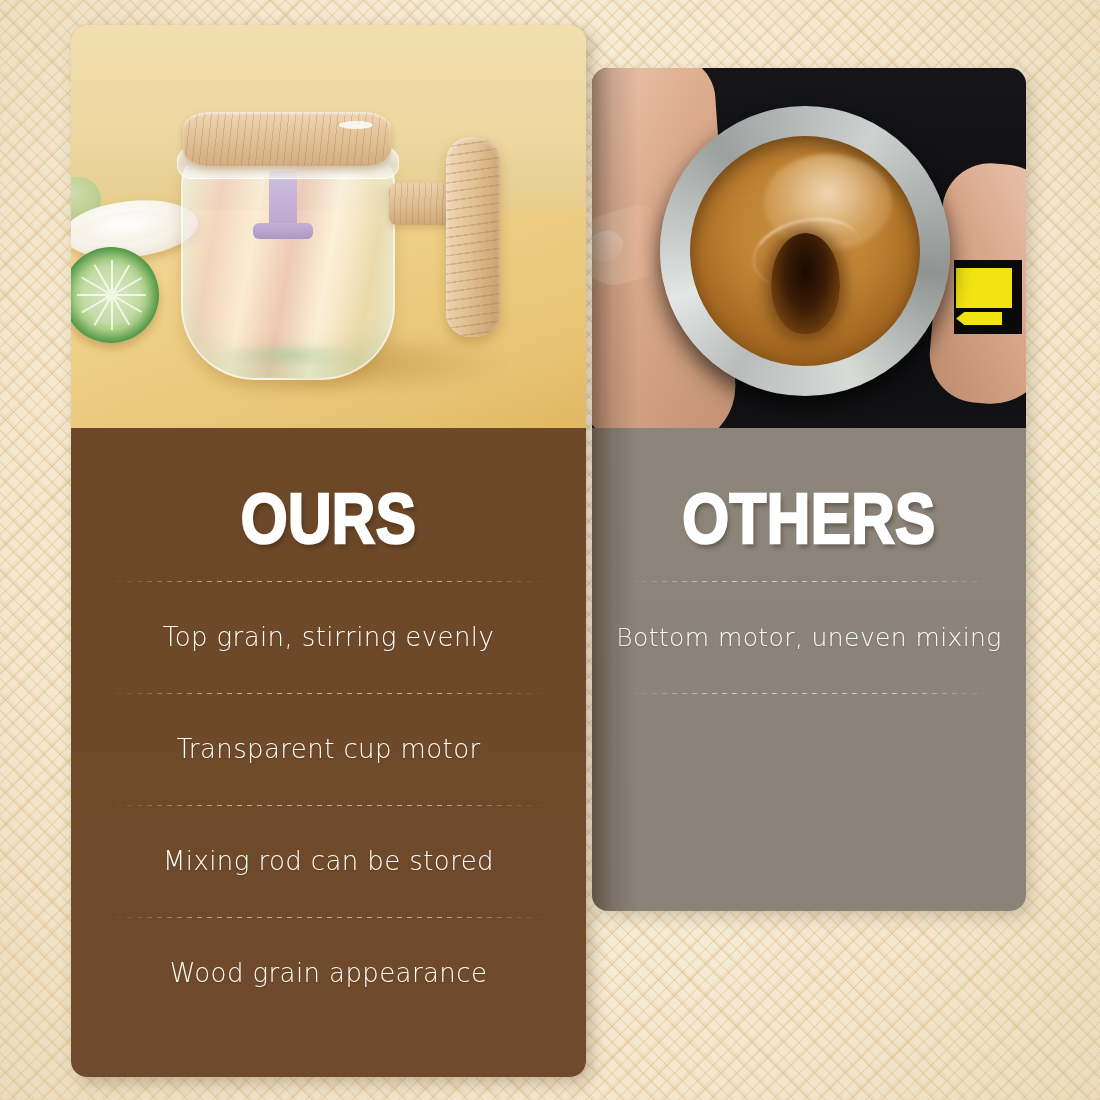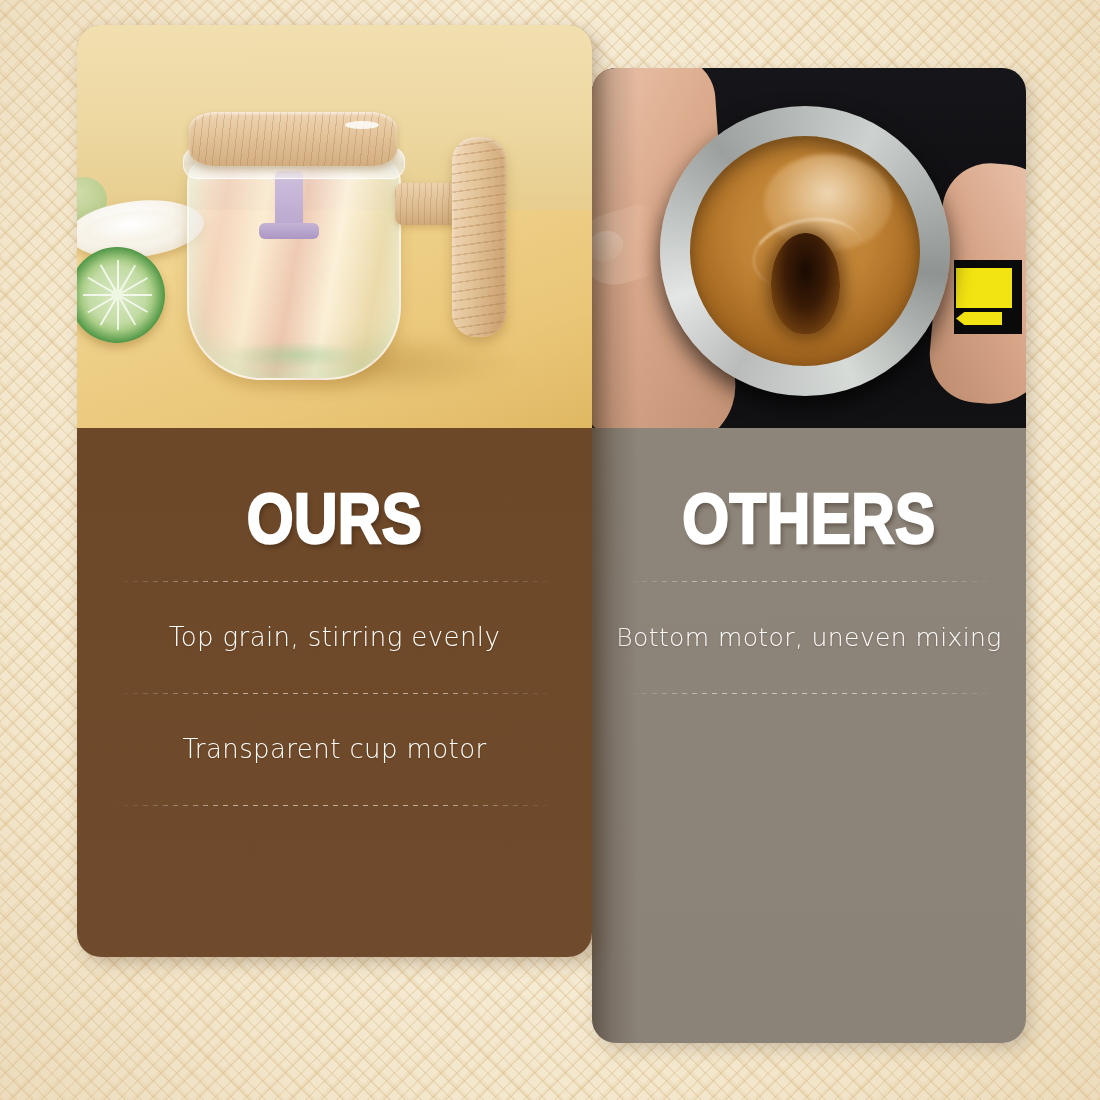--- a/index.html
+++ b/index.html
@@ -51,37 +51,37 @@
     inset: 0;
   }
 
   .panel {
     position: absolute;
     overflow: hidden;
   }
 
   
   #panel-ours {
-    left: 77px;
+    left: 71px;
     top: 25px;
     width: 515px;
-    height: 932px;
-    border-radius: 24px;
+    height: 1052px;
+    border-radius: 16px;
     background: linear-gradient(180deg, #74502f 0%, #6d4828 45%, #6f4a2c 100%);
     box-shadow: 6px 6px 16px rgba(90,62,35,0.30);
     z-index: 3;
   }
 
   
   #panel-others {
     left: 592px;
     top: 68px;
     width: 434px;
-    height: 975px;
-    border-radius: 24px;
+    height: 843px;
+    border-radius: 16px;
     background: linear-gradient(180deg, #938b80 0%, #8d857a 40%, #8b8278 100%);
     box-shadow: 5px 6px 16px rgba(110,95,75,0.28);
     z-index: 2;
   }
 
   
   #panel-others .inner-shade {
     position: absolute;
     left: 0; top: 0; bottom: 0;
     width: 46px;
@@ -401,20 +401,25 @@
       <div class="feature-row">
         <div class="divider"></div>
         <div class="feature-text">Top grain, stirring evenly</div>
       </div>
       <div class="feature-row">
         <div class="divider"></div>
         <div class="feature-text">Transparent cup motor</div>
       </div>
       <div class="feature-row">
         <div class="divider"></div>
+        <div class="feature-text">Mixing rod can be stored</div>
+      </div>
+      <div class="feature-row">
+        <div class="divider"></div>
+        <div class="feature-text">Wood grain appearance</div>
       </div>
     </div>
 
   </div>
 
   <div class="panel" id="panel-others">
 
     <div class="photo" id="photo-others">
       <div class="scene-others">
         <div class="hand-left"></div>

